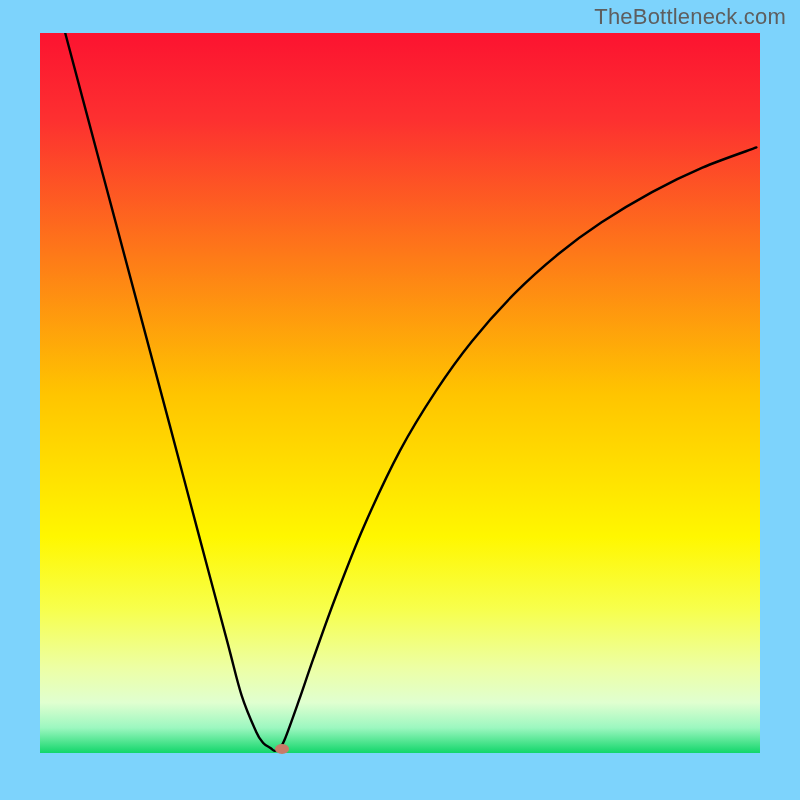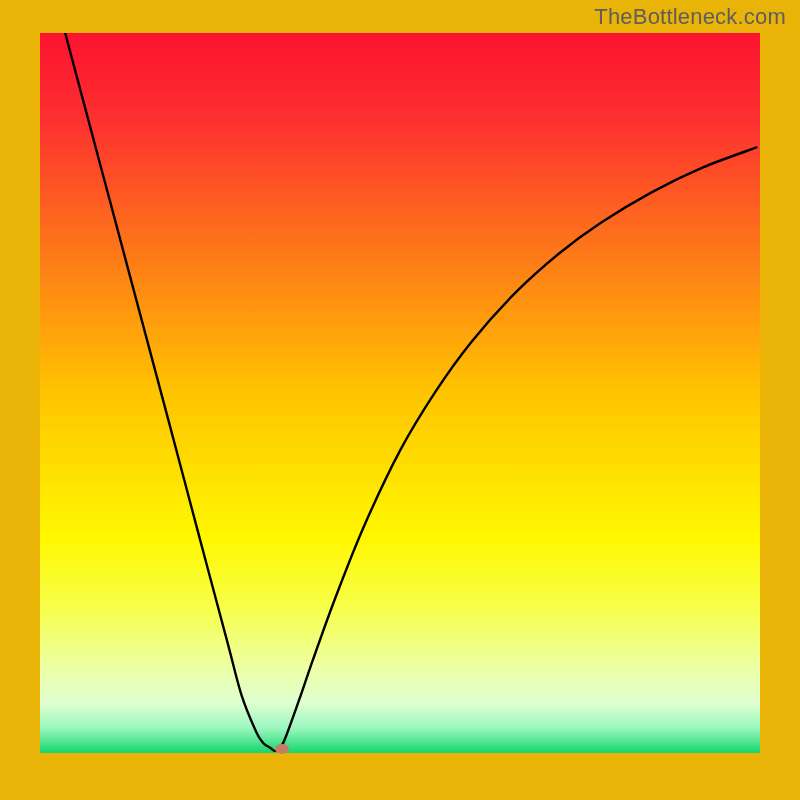--- a/index.html
+++ b/index.html
@@ -10,21 +10,21 @@
     background: #000000;
     overflow: hidden;
     font-family: Arial, Helvetica, sans-serif;
   }
   .outer {
     position: absolute;
     left: 0;
     top: 0;
     width: 800px;
     height: 800px;
-    background: #eab308;
+    background: #7dd3fc;
   }
   .watermark {
     position: absolute;
     top: 4px;
     right: 14px;
     color: #5e5e5e;
     font-size: 22px;
     font-weight: 500;
     letter-spacing: 0.2px;
   }

